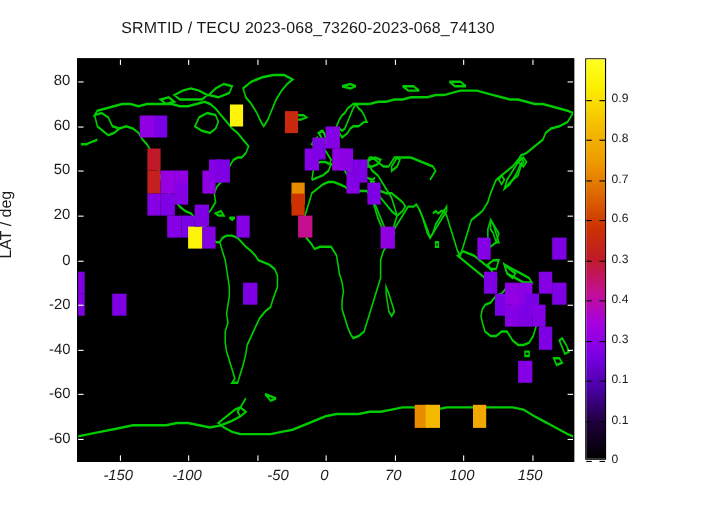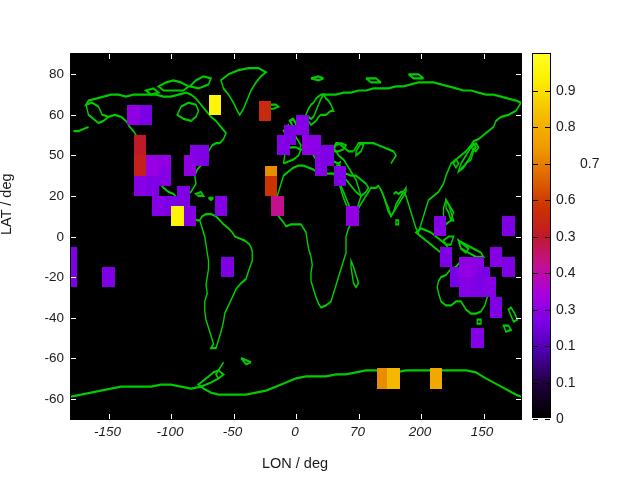--- a/index.html
+++ b/index.html
@@ -163,31 +163,32 @@
   #cb-labels {
     position: absolute;
     left: 556px;
     top: 53px;
     width: 50px;
     height: 365px;
   }
   .cb-label {
     position: absolute;
     left: 0;
-    font-size: 14px;
+    font-size: 11px;
     color: #1a1a1a;
     transform: translateY(-50%);
     white-space: nowrap;
   }
 </style>
 </head>
 <body>
 
 <div id="figure">
 
+  <div id="plot-title">SRMTID / TECU 2023-068_73260-2023-068_74130</div>
 
   <div id="axes">
     <svg id="coastlines" viewBox="-180 -90 360 180" preserveAspectRatio="none">
       <g fill="none" stroke="#00cc00" stroke-width="1.1" vector-effect="non-scaling-stroke" transform="scale(1,-1)">
 
         <path d="M-168,65 L-163,66 L-158,64 L-155,60 L-150,59 L-145,60 L-140,59 L-136,57
                  L-133,54 L-130,52 L-127,49 L-124,46 L-122,42 L-120,37 L-117,33 L-114,30
                  L-110,27 L-106,24 L-102,22 L-98,21 L-95,19 L-92,18 L-90,20 L-88,22
                  L-86,21 L-84,22 L-82,24 L-80,26 L-81,30 L-79,33 L-76,35 L-74,39
                  L-70,42 L-67,45 L-64,46 L-61,46 L-58,48 L-56,51 L-60,54 L-64,57
@@ -420,29 +421,28 @@
       <div class="ytick-label" style="top: 141.944px;">20</div>
       <div class="ytick-label" style="top: 182.5px;">0</div>
       <div class="ytick-label" style="top: 223.056px;">-20</div>
       <div class="ytick-label" style="top: 263.611px;">-40</div>
       <div class="ytick-label" style="top: 304.167px;">-60</div>
       <div class="ytick-label" style="top: 344.722px;">-60</div>
     </div>
   <div id="xtick-area">
       <div class="xtick-label" style="left: 37.5px;">-150</div>
       <div class="xtick-label" style="left: 100px;">-100</div>
-      <div class="xtick-label" style="left: 162.5px;">-50</div>
+      <div class="xtick-label" style="left: 162.5px; text-align: right;">-50</div>
       <div class="xtick-label" style="left: 225px;">0</div>
       <div class="xtick-label" style="left: 287.5px;">70</div>
-      <div class="xtick-label" style="left: 350px;">200</div>
+      <div class="xtick-label" style="left: 350px;">100</div>
       <div class="xtick-label" style="left: 412px;">150</div>
     </div>
 
   <div id="ylabel">LAT / deg</div>
-  <div id="xlabel">LON / deg</div>
 
   <div id="colorbar">
     <div id="colorbar-gradient" style="background: linear-gradient(rgb(255, 255, 34) 0%, rgb(252, 240, 0) 7%, rgb(245, 192, 0) 16%, rgb(238, 153, 0) 26%, rgb(221, 102, 0) 34%, rgb(204, 51, 0) 42%, rgb(192, 26, 40) 50%, rgb(196, 16, 143) 58%, rgb(168, 0, 224) 66%, rgb(122, 0, 230) 74%, rgb(75, 0, 168) 82%, rgb(26, 0, 51) 92%, rgb(0, 0, 0) 100%);"></div>
   <div class="cb-tick left" style="top: 365px;"></div>
       <div class="cb-tick right" style="top: 365px;"></div>
       <div class="cb-tick left" style="top: 328.5px;"></div>
       <div class="cb-tick right" style="top: 328.5px;"></div>
       <div class="cb-tick left" style="top: 292px;"></div>
       <div class="cb-tick right" style="top: 292px;"></div>
       <div class="cb-tick left" style="top: 255.5px;"></div>
@@ -461,18 +461,18 @@
       <div class="cb-tick right" style="top: 36.5px;"></div>
     </div>
   <div id="cb-labels">
       <div class="cb-label" style="top: 365px;">0</div>
       <div class="cb-label" style="top: 328.5px;">0.1</div>
       <div class="cb-label" style="top: 292px;">0.1</div>
       <div class="cb-label" style="top: 255.5px;">0.3</div>
       <div class="cb-label" style="top: 219px;">0.4</div>
       <div class="cb-label" style="top: 182.5px;">0.3</div>
       <div class="cb-label" style="top: 146px;">0.6</div>
-      <div class="cb-label" style="top: 109.5px; margin-left: 24px;">0.7</div>
+      <div class="cb-label" style="top: 109.5px;">0.7</div>
       <div class="cb-label" style="top: 73px;">0.8</div>
       <div class="cb-label" style="top: 36.5px;">0.9</div>
     </div>
 
 </div>
 
 </body></html>

